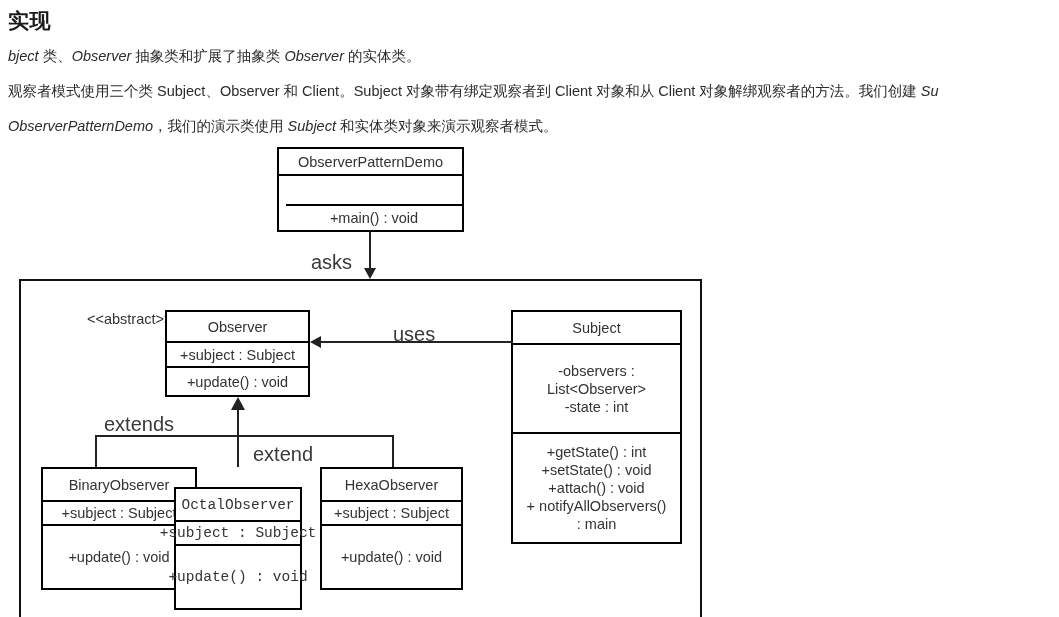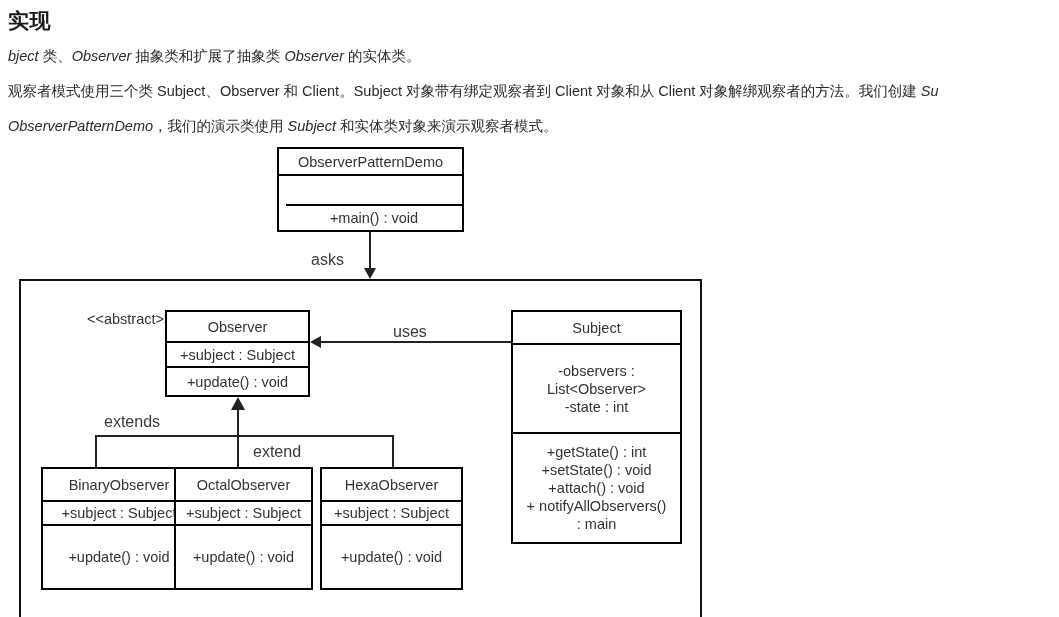--- a/index.html
+++ b/index.html
@@ -98,21 +98,21 @@
   .arrow-left {
     position: absolute;
     width: 0; height: 0;
     border-top: 6px solid transparent;
     border-bottom: 6px solid transparent;
     border-right: 11px solid #222222;
   }
 
   .edge-label {
     position: absolute;
-    font-size: 16px;
+    font-size: 20px;
     color: #3a3a3a;
     white-space: nowrap;
   }
   .stereotype {
     position: absolute;
     font-size: 14.5px;
     color: #333333;
     white-space: nowrap;
   }
   #outer-frame {
@@ -203,21 +203,21 @@
       <span class="ln">BinaryObserver</span>
     </div>
     <div class="sec div-top" style="height:24px;">
       <span class="ln">+subject  : Subject</span>
     </div>
     <div class="sec div-top" style="flex:1;">
       <span class="ln">+update() : void</span>
     </div>
   </div>
 
-  <div class="umlbox" style="left:174px; top:327px; width:139px; height:123px;">
+  <div class="umlbox" style="left:174px; top:347px; width:128px; height:123px;font-family:Liberation Mono, monospace;">
     <div class="sec" style="height:31px;">
       <span class="ln">OctalObserver</span>
     </div>
     <div class="sec div-top" style="height:24px;">
       <span class="ln">+subject  : Subject</span>
     </div>
     <div class="sec div-top" style="flex:1;">
       <span class="ln">+update() : void</span>
     </div>
   </div>

